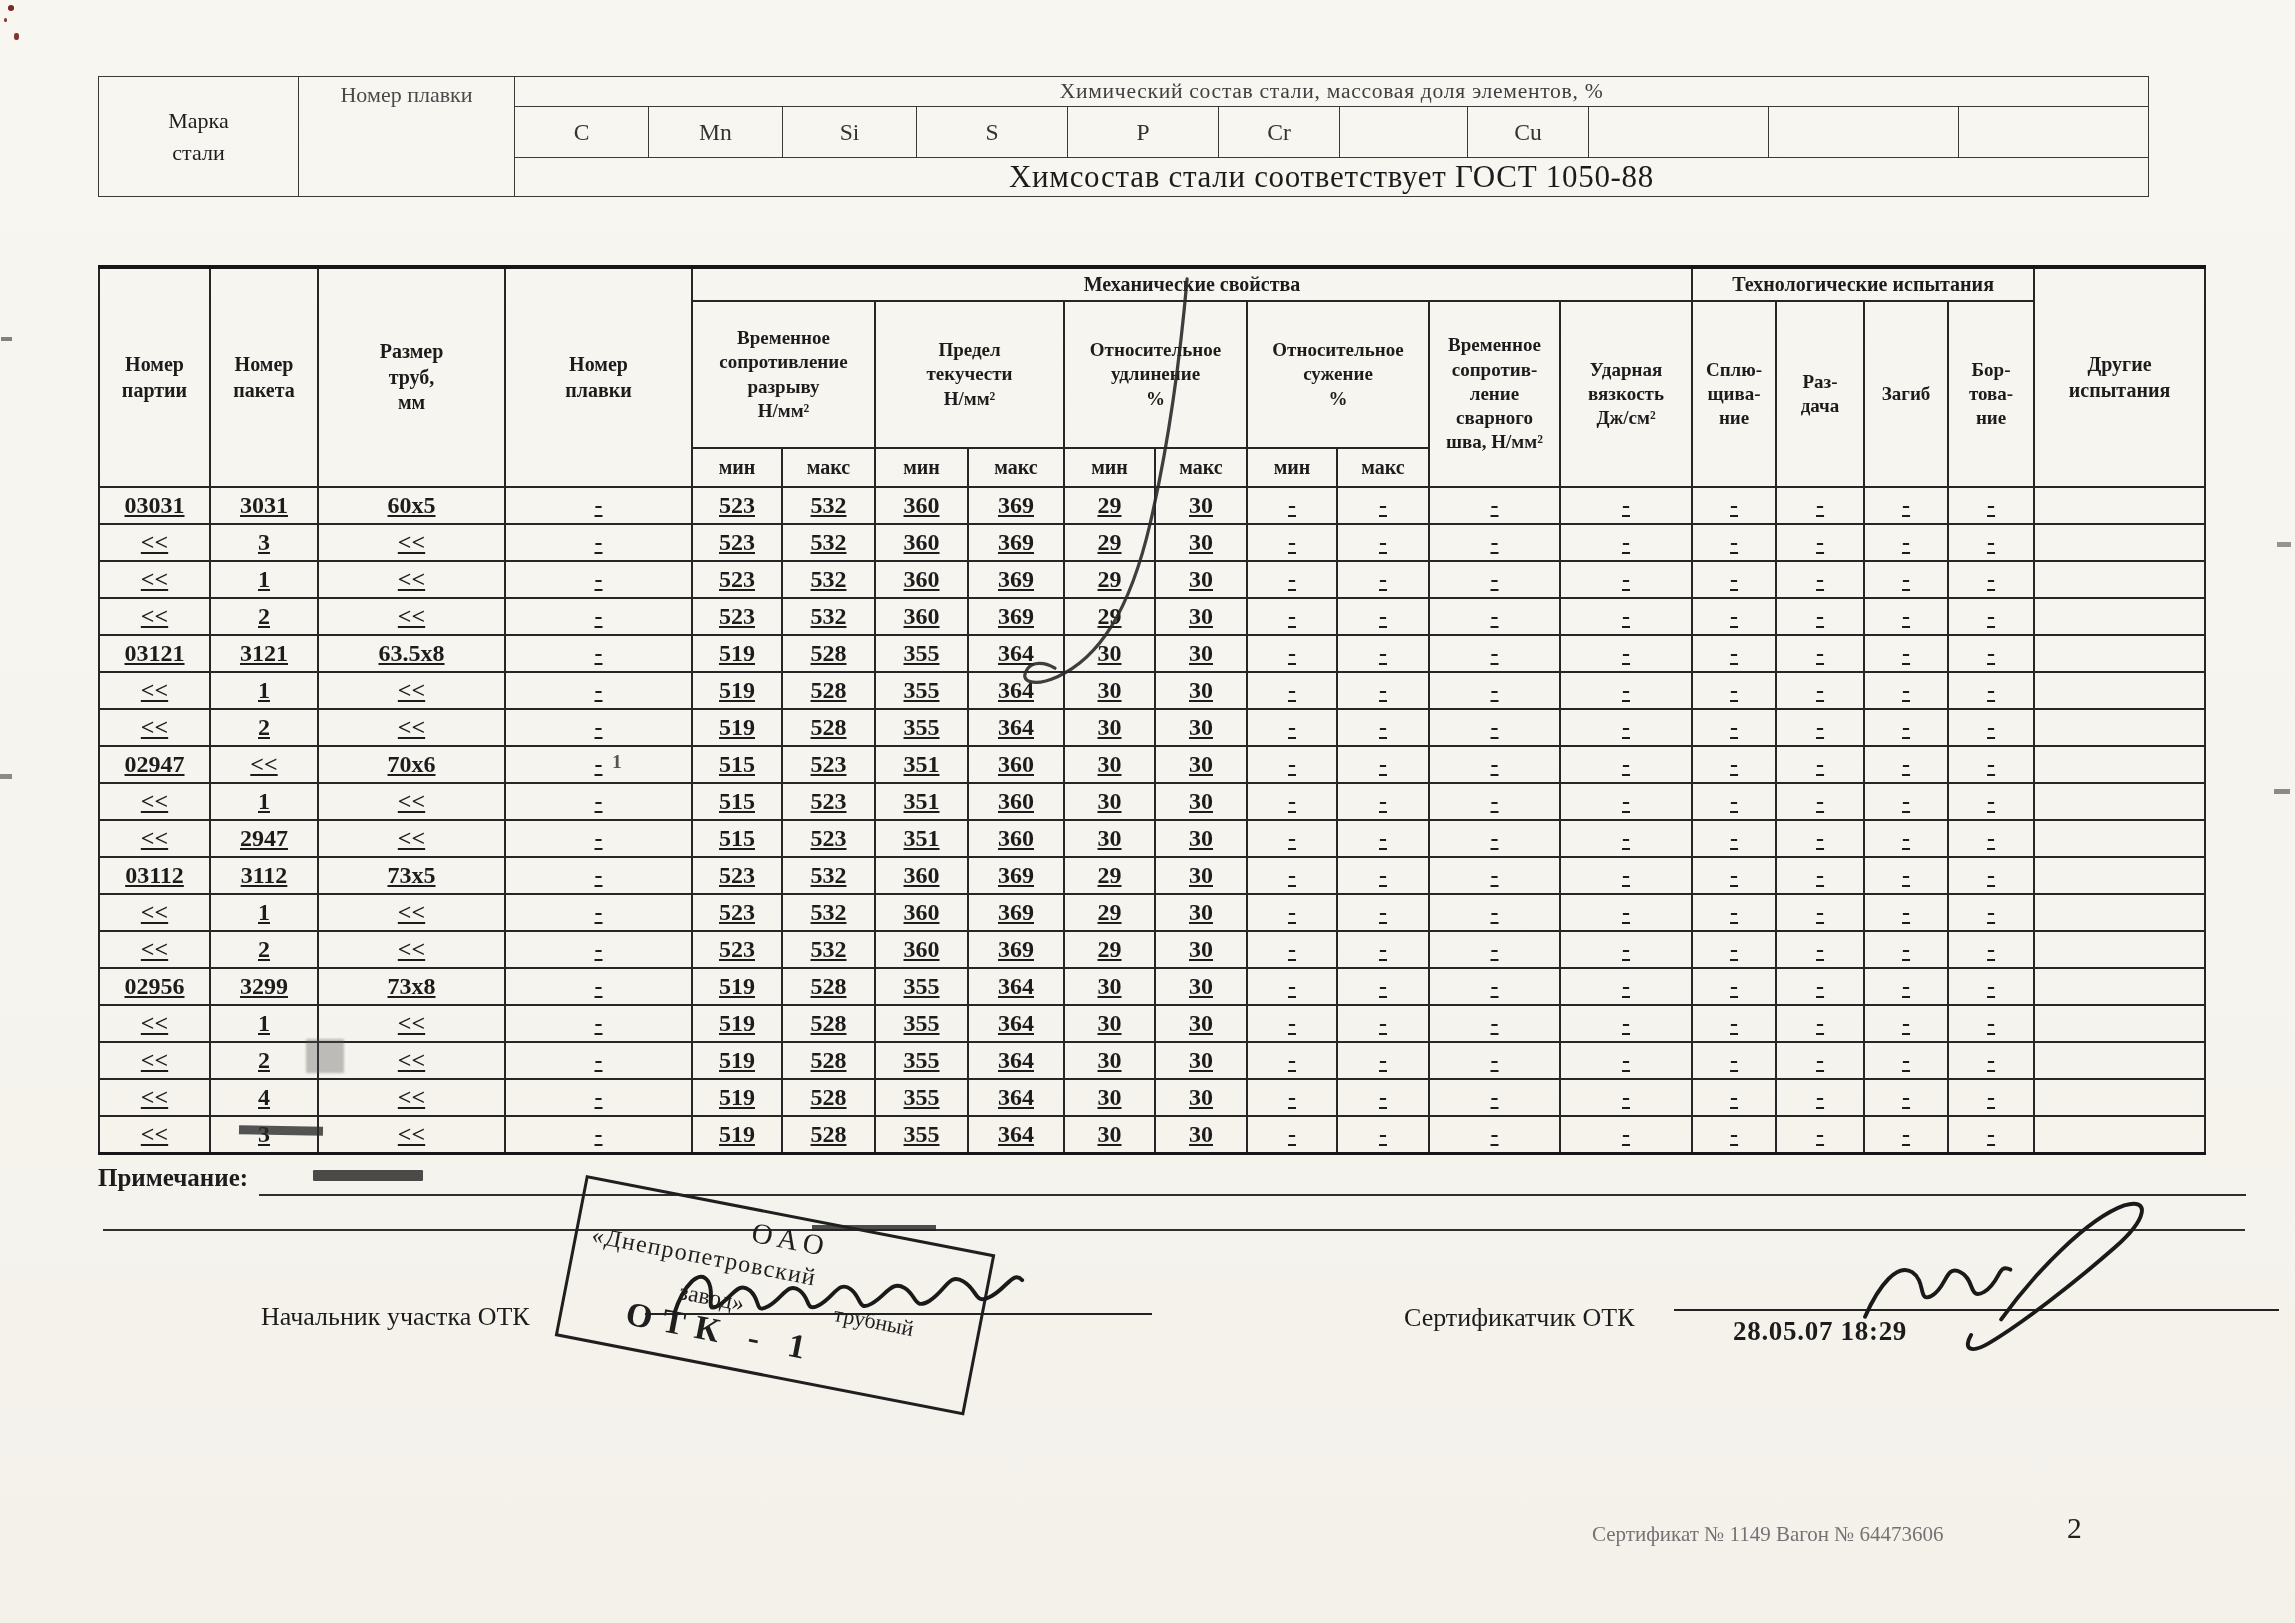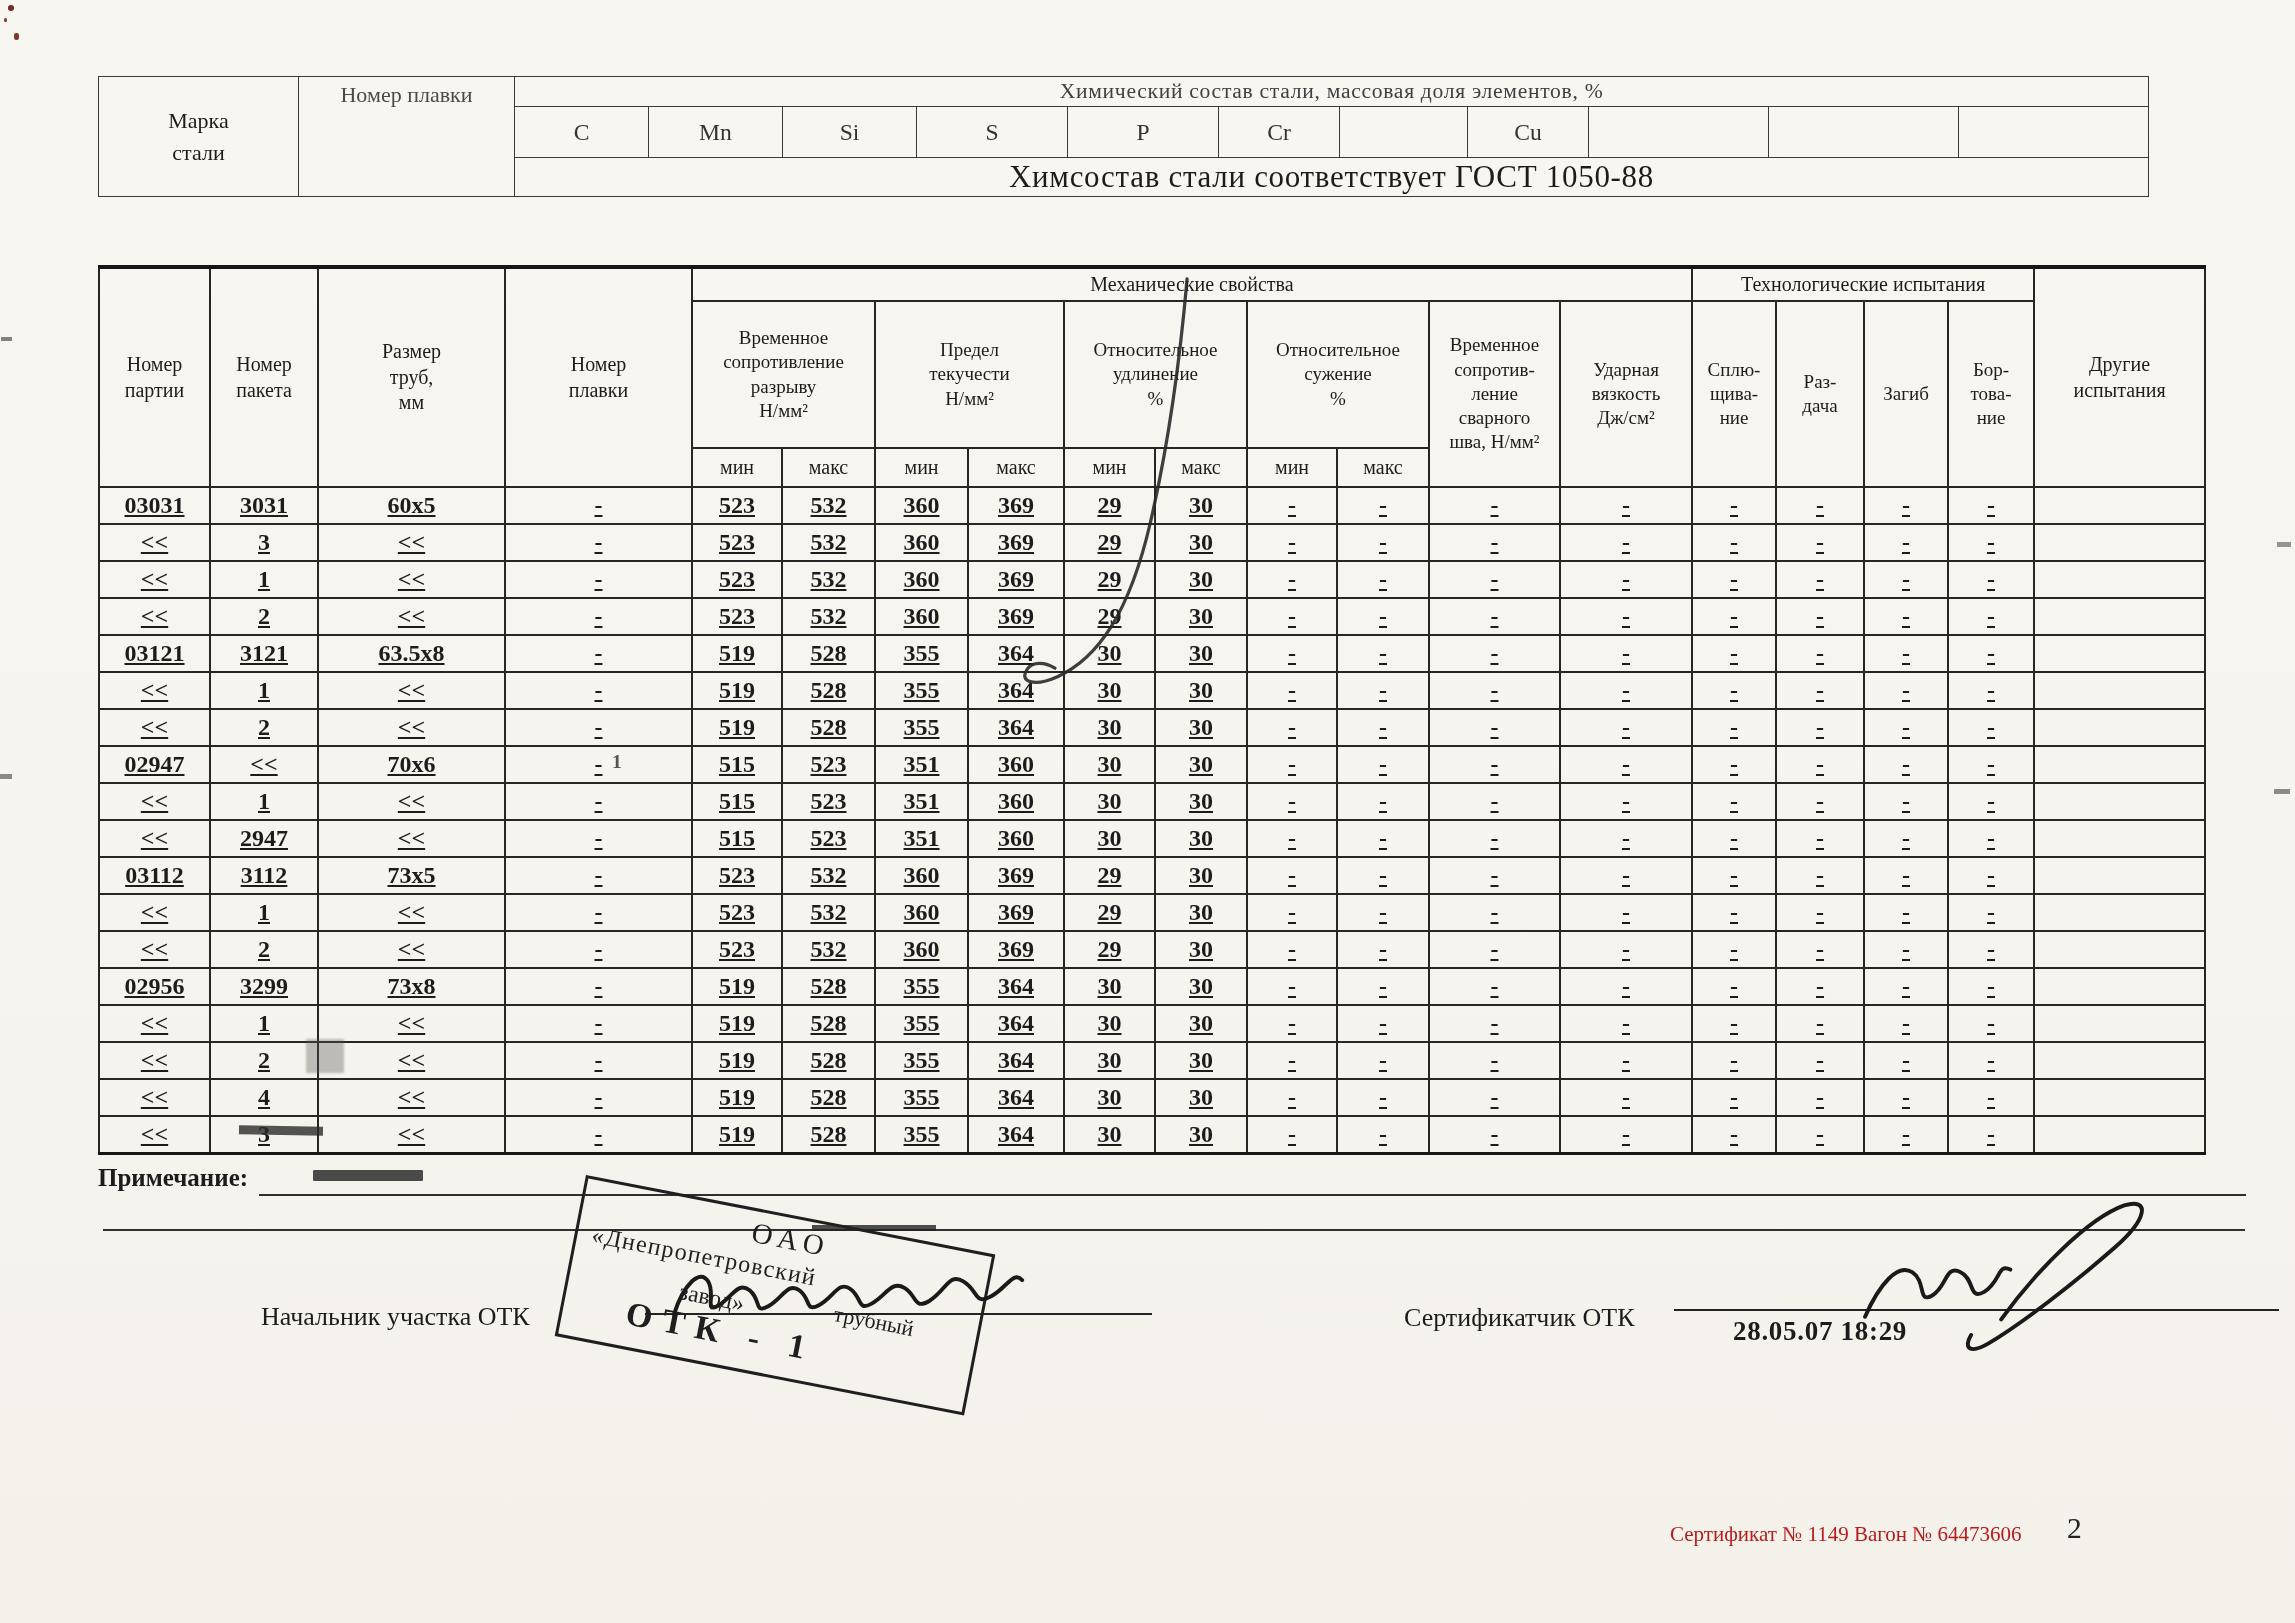--- a/index.html
+++ b/index.html
@@ -23,21 +23,21 @@
   .chem .r-elems td{font-size:23.6px;color:#333;}
   .chem .r-conf{height:39px;}
   .chem .c-conf{font-size:31px;letter-spacing:0.7px;border-top:1.3px solid #3a3a3a;}
 
   
   .res-title{position:absolute;left:753px;top:228px;width:589px;text-align:center;
     font-size:27px;letter-spacing:0.7px;}
   .res{position:absolute;left:98px;top:265px;width:2105px;
     border-top:4.6px solid #161616;border-bottom:3.3px solid #161616;}
   .res th,.res td{border:2px solid #262626;text-align:center;vertical-align:middle;}
-  .res thead th{font-weight:normal;font-size:19px;line-height:1.28;white-space:pre-line;}
+  .res thead th{font-weight:bold;font-size:19px;line-height:1.28;white-space:pre-line;}
   .res .h1{height:34px;}
   .res .h1 th{font-size:20px;}
   .res .h2{height:147px;}
   .res .h3{height:39px;}
   .res .h3 th{font-size:20px;}
   .res tbody tr{height:37px;text-decoration:underline;}
   .res tbody td{font-size:24px;font-weight:bold;white-space:nowrap;}
 
   
   .note-label{position:absolute;left:98px;top:1164px;font-size:25px;font-weight:600;}
@@ -57,21 +57,21 @@
     border:3.3px solid #1f1f1f;transform:rotate(11deg);transform-origin:top left;
     color:#1f1f1f;}
   .stamp span{position:absolute;white-space:nowrap;}
   .stamp .s-org{left:171px;top:5.2px;font-size:29px;letter-spacing:6.5px;}
   .stamp .s-n1{left:14.4px;top:41px;font-size:24px;letter-spacing:1.3px;}
   .stamp .s-n2{left:267px;top:73px;font-size:22px;}
   .stamp .s-n3{left:111px;top:80px;font-size:23.6px;}
   .stamp .s-dept{left:63px;top:106px;font-size:34px;font-weight:600;letter-spacing:10.5px;}
 
   
-  .footer-text{position:absolute;left:1670px;top:1522px;font-size:21px;color:#b91c1c;}
+  .footer-text{position:absolute;left:1592px;top:1522px;font-size:21px;color:#737373;}
   .footer-page{position:absolute;left:2067px;top:1512px;font-size:29.5px;color:#222;}
 
   
   .overlay{position:absolute;left:0;top:0;pointer-events:none;}
   .spot{position:absolute;pointer-events:none;}
   .spot-red1{left:7.9px;top:5.2px;width:6.5px;height:5.9px;background:#7a2a22;border-radius:50%;}
   .spot-red2{left:14.4px;top:33px;width:4.6px;height:7.2px;background:#82352b;border-radius:45%;}
   .spot-red3{left:3.9px;top:18.3px;width:3.3px;height:3.3px;background:#8a3a30;border-radius:50%;}
   .smear-a{left:239px;top:1126px;width:84px;height:8.5px;background:#2a2a2a;opacity:.8;transform:rotate(1deg);}
   .smear-b{left:313px;top:1170px;width:110px;height:10.5px;background:#2c2c2c;opacity:.85;border-radius:1.3px;}

